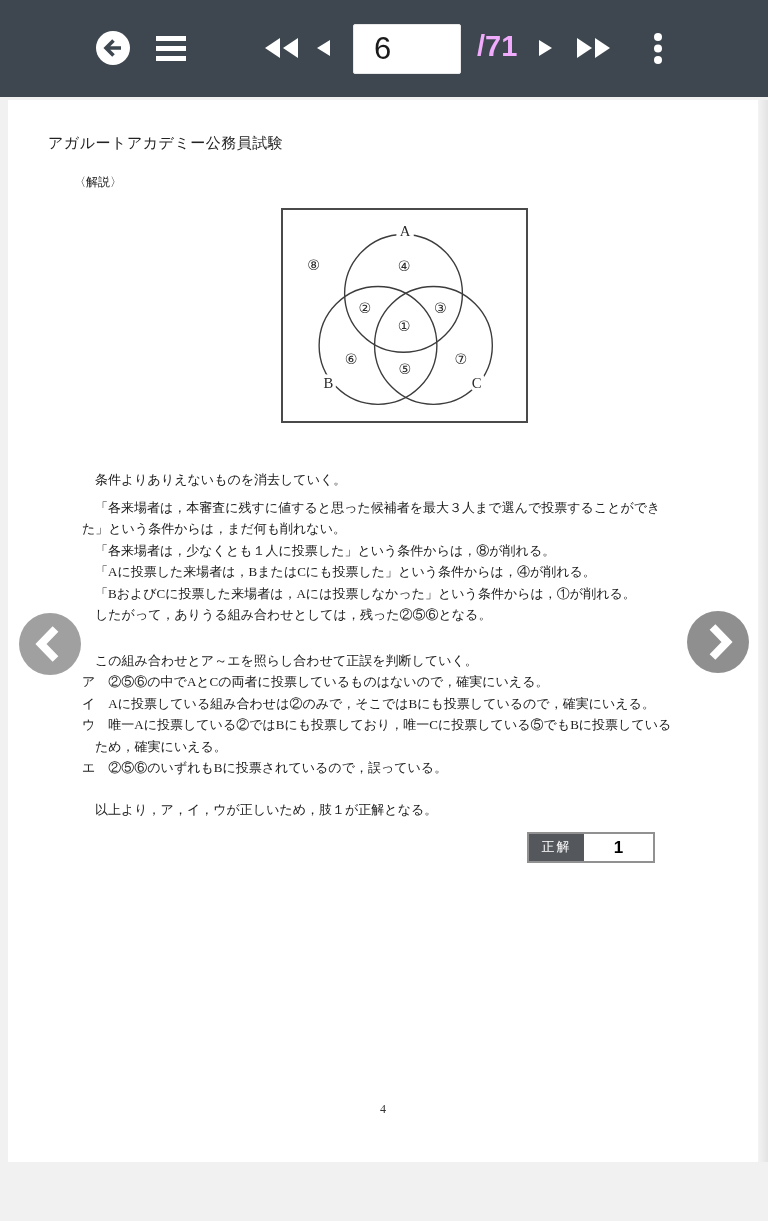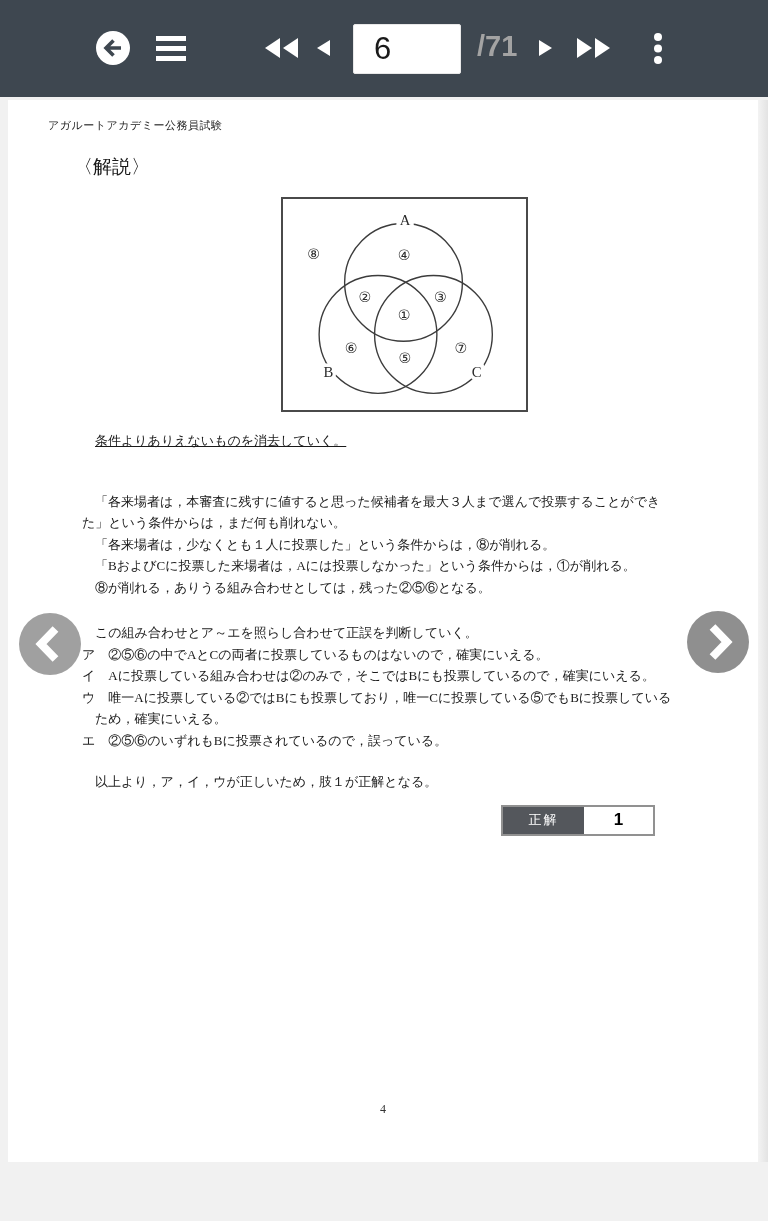--- a/index.html
+++ b/index.html
@@ -24,63 +24,63 @@
   .tb-prev   { left:317px; top:40px; }
   .page-input {
     position:absolute; left:353px; top:24px; width:108px; height:50px;
     border:1px solid #e8e8e8; border-radius:2px; background:#fff;
     font-family:"Liberation Sans",sans-serif; font-size:31px; color:#1a1a1a;
     padding:0 0 0 20px; outline:none;
   }
   .page-total {
     position:absolute; left:477px; top:32px;
     font-family:"Liberation Sans",sans-serif; font-weight:bold;
-    font-size:29px; color:#a3a3a3; line-height:1;
+    font-size:29px; color:#f0abfc; line-height:1;
   }
   .tb-next   { left:539px; top:40px; }
   .tb-last   { left:577px; top:38px; }
   .tb-more   { left:653px; top:33px; }
 
   
   .page {
     position:absolute; left:8px; top:100px; width:750px; height:1062px;
     background:#fff; color:#1a1a1a;
   }
   .scroll-strip {
     position:absolute; right:0; top:100px; width:10px; height:1062px;
     background:linear-gradient(to right,#f3f3f3,#e3e3e3);
   }
 
-  .doc-header { margin:18px 0 0 40px; font-size:11px; letter-spacing:0.5px; color:#222; }
-  .section-title { margin:21px 0 0 66px; font-size:19px; }
+  .doc-header { margin:34px 0 0 40px; font-size:15px; letter-spacing:0.5px; color:#222; }
+  .section-title { margin:21px 0 0 66px; font-size:12px; }
   .content { margin:0 84px 0 74px; font-size:13px; line-height:21.5px; }
   .intro { margin:13px 0 0 0; text-indent:2.5em; }
 
   .figure {
     margin:17px 0 0 199px; width:247px; height:215px;
     border:2px solid #4a4a4a; background:#fff;
   }
   .figure svg { display:block; }
   .venn-circle { fill:none; stroke:#3c3c3c; stroke-width:1.4; }
   .venn-label { font-family:"Liberation Serif",serif; font-size:15px; fill:#2a2a2a;
                 stroke:#ffffff; stroke-width:7px; paint-order:stroke; text-anchor:middle; }
   .venn-num { font-family:"DejaVu Sans",sans-serif; font-size:14.5px; fill:#2a2a2a; text-anchor:middle; }
 
   .para { margin:0; text-indent:1em; }
   .item { margin:0; padding-left:1em; text-indent:-1em; }
-  .mt-first { margin-top:18px;text-decoration:underline; }
-  .mt-blank { margin-top:39px; }
+  .mt-first { margin-top:46px; }
+  .mt-blank { margin-top:6px; }
   .mt-check { margin-top:24px; }
   .mt-concl { margin-top:20px; }
 
   .answer-row { display:flex; justify-content:flex-end; margin:12px 19px 0 0; }
   .answer-badge { display:flex; border:2px solid #919191; height:31px; }
   .answer-label {
-    width:81px; background:#54575c; color:#fff; display:flex; align-items:center; justify-content:center;
-    font-family:Liberation Serif, serif; font-size:13px; letter-spacing:2px;
+    width:55px; background:#54575c; color:#fff; display:flex; align-items:center; justify-content:center;
+    font-family:Liberation Mono, monospace; font-size:13px; letter-spacing:2px;
   }
   .answer-value {
     width:69px; background:#fff; color:#000; display:flex; align-items:center; justify-content:center;
     font-family:"Liberation Sans",sans-serif; font-size:17px; font-weight:bold;
   }
 
   .page-footer { position:absolute; top:1002px; left:0; width:100%; text-align:center; font-size:12px; color:#333; }
 
   
   .nav-circle {
@@ -184,22 +184,23 @@
         <text class="venn-num" x="123" y="123">①</text>
         <text class="venn-num" x="69" y="157">⑥</text>
         <text class="venn-num" x="124" y="167">⑤</text>
         <text class="venn-num" x="181" y="157">⑦</text>
       </svg>
     </div>
 
     <p class="para mt-first">条件よりありえないものを消去していく。</p>
     <p class="para mt-blank">「各来場者は，本審査に残すに値すると思った候補者を最大３人まで選んで投票することができた」という条件からは，まだ何も削れない。</p>
     <p class="para">「各来場者は，少なくとも１人に投票した」という条件からは，⑧が削れる。</p>
+    <p class="para">「Aに投票した来場者は，BまたはCにも投票した」という条件からは，④が削れる。</p>
     <p class="para">「BおよびCに投票した来場者は，Aには投票しなかった」という条件からは，①が削れる。</p>
-    <p class="para">⑧が削れる，ありうる組み合わせとしては，残った②⑤⑥となる。</p>
+    <p class="para">したがって，ありうる組み合わせとしては，残った②⑤⑥となる。</p>
 
     <p class="para mt-check">この組み合わせとア～エを照らし合わせて正誤を判断していく。</p>
     <p class="item">ア　②⑤⑥の中でAとCの両者に投票しているものはないので，確実にいえる。</p>
     <p class="item">イ　Aに投票している組み合わせは②のみで，そこではBにも投票しているので，確実にいえる。</p>
     <p class="item">ウ　唯一Aに投票している②ではBにも投票しており，唯一Cに投票している⑤でもBに投票しているため，確実にいえる。</p>
     <p class="item">エ　②⑤⑥のいずれもBに投票されているので，誤っている。</p>
 
     <p class="para mt-concl">以上より，ア，イ，ウが正しいため，肢１が正解となる。</p>
 
     <div class="answer-row">

